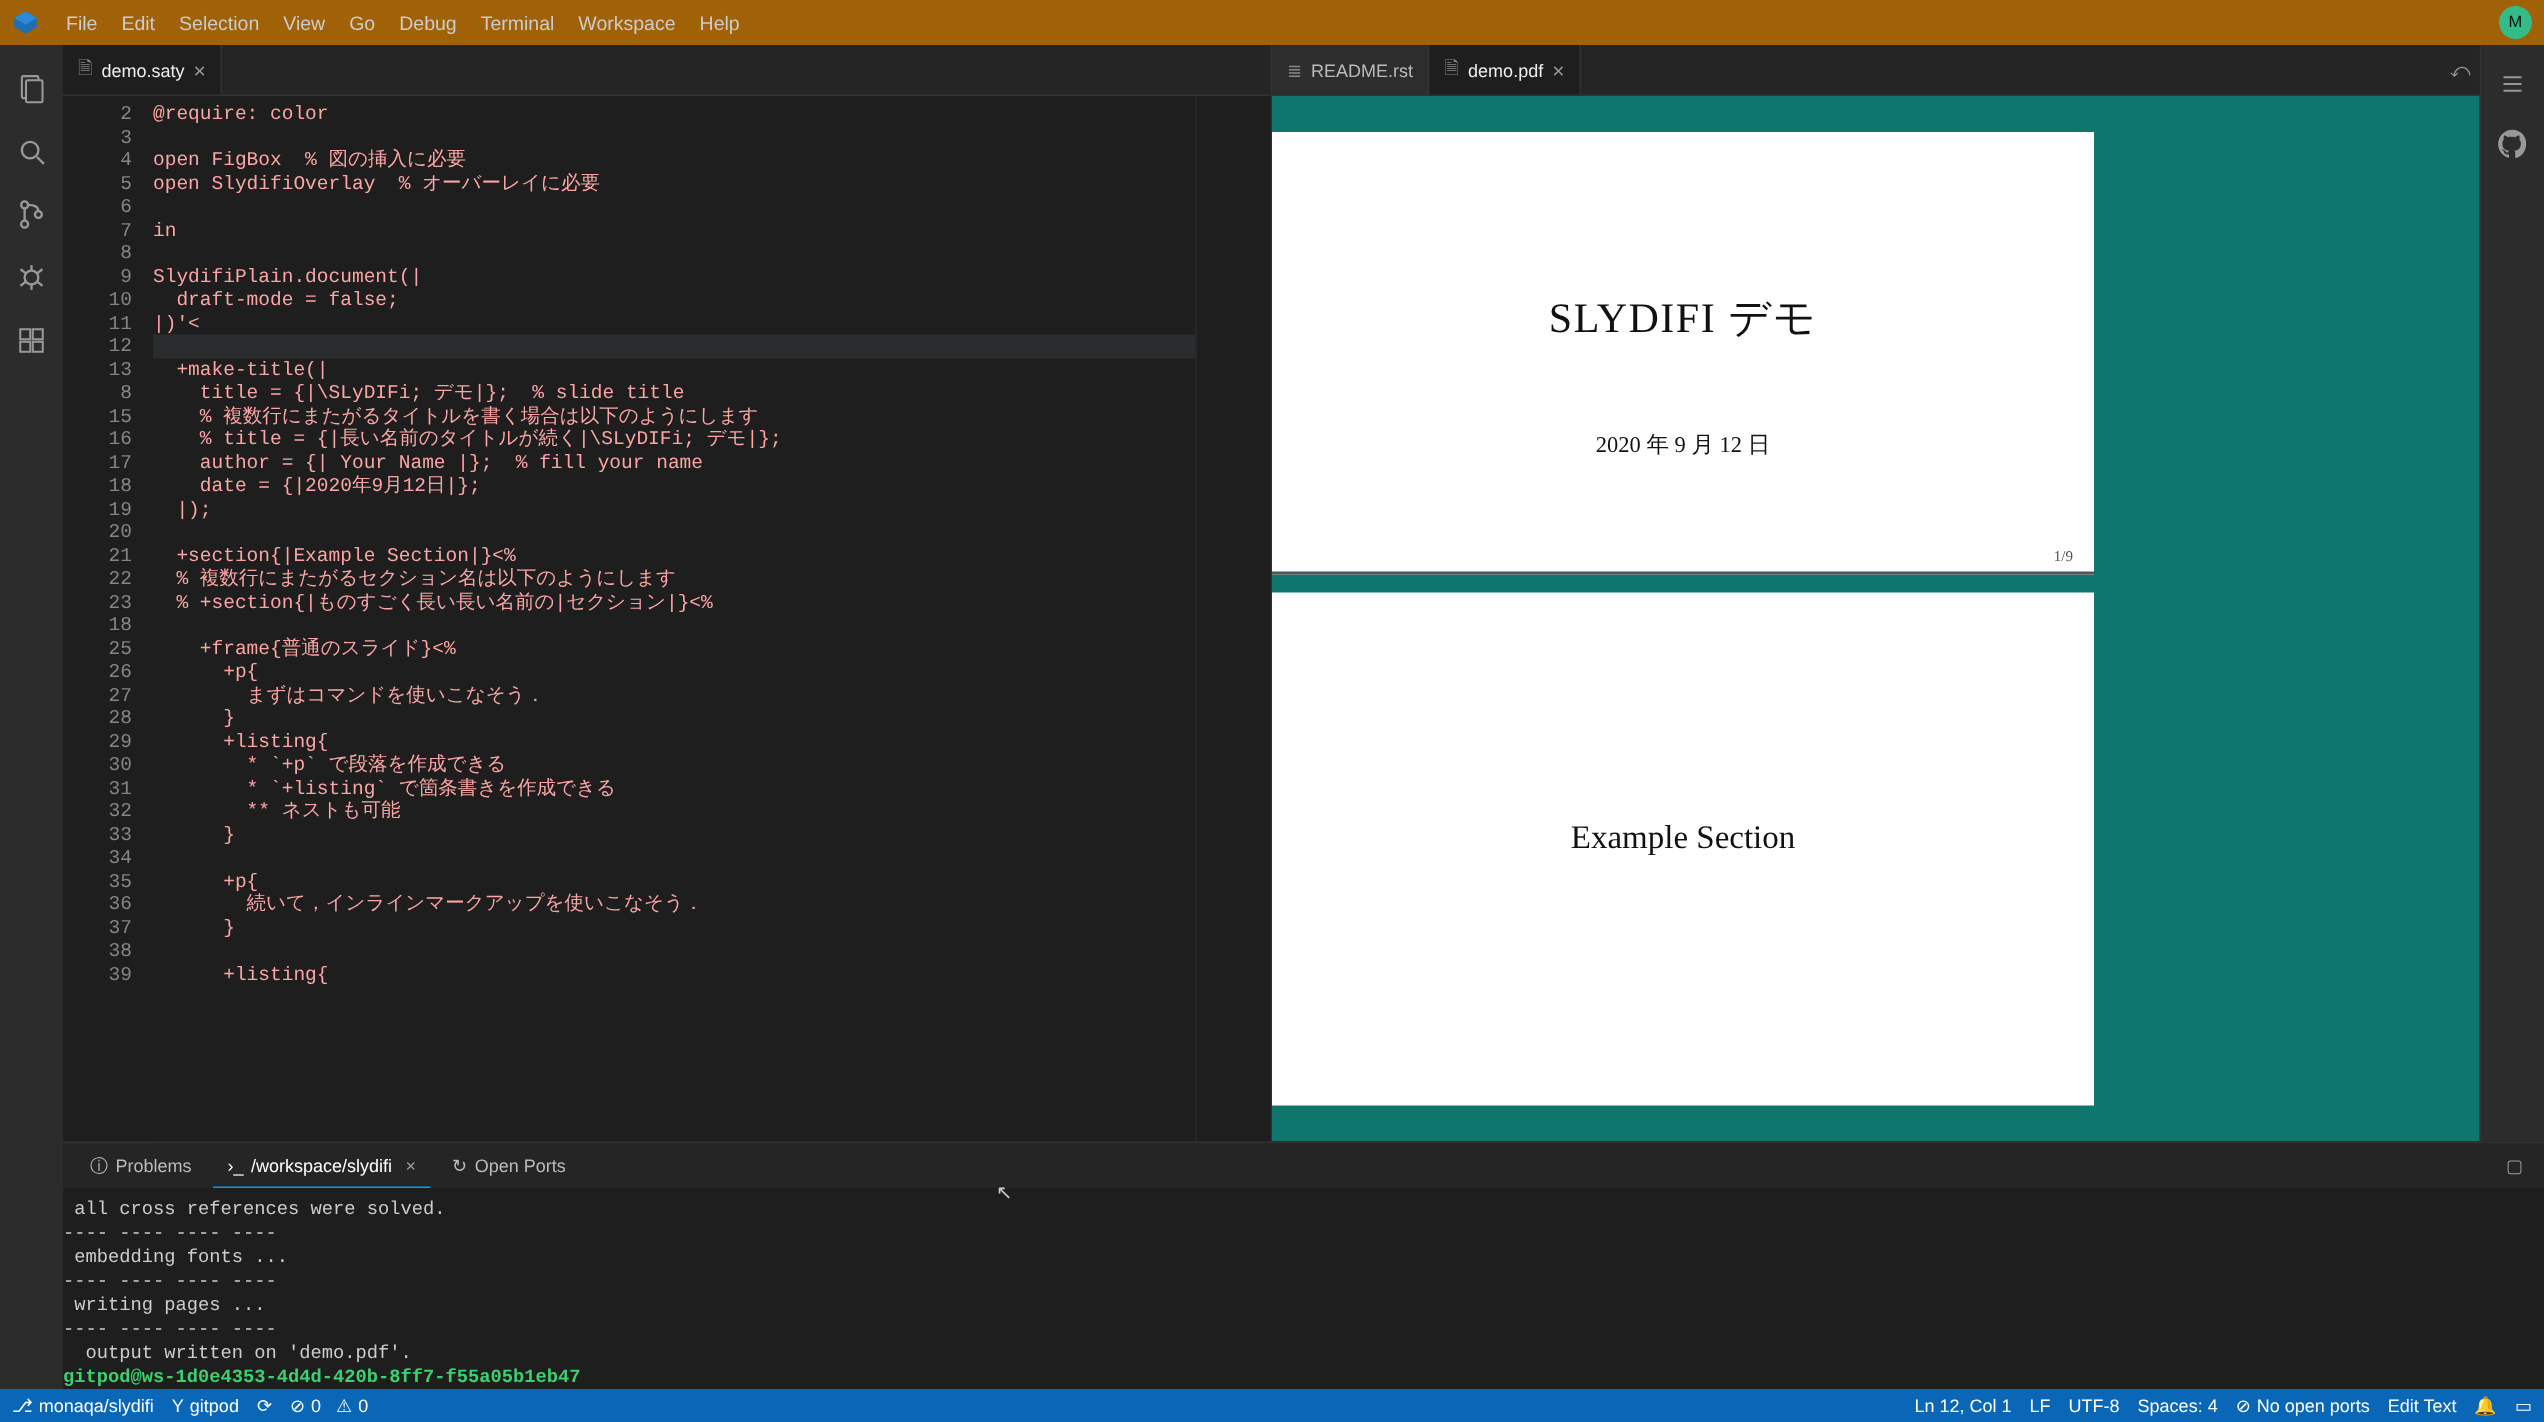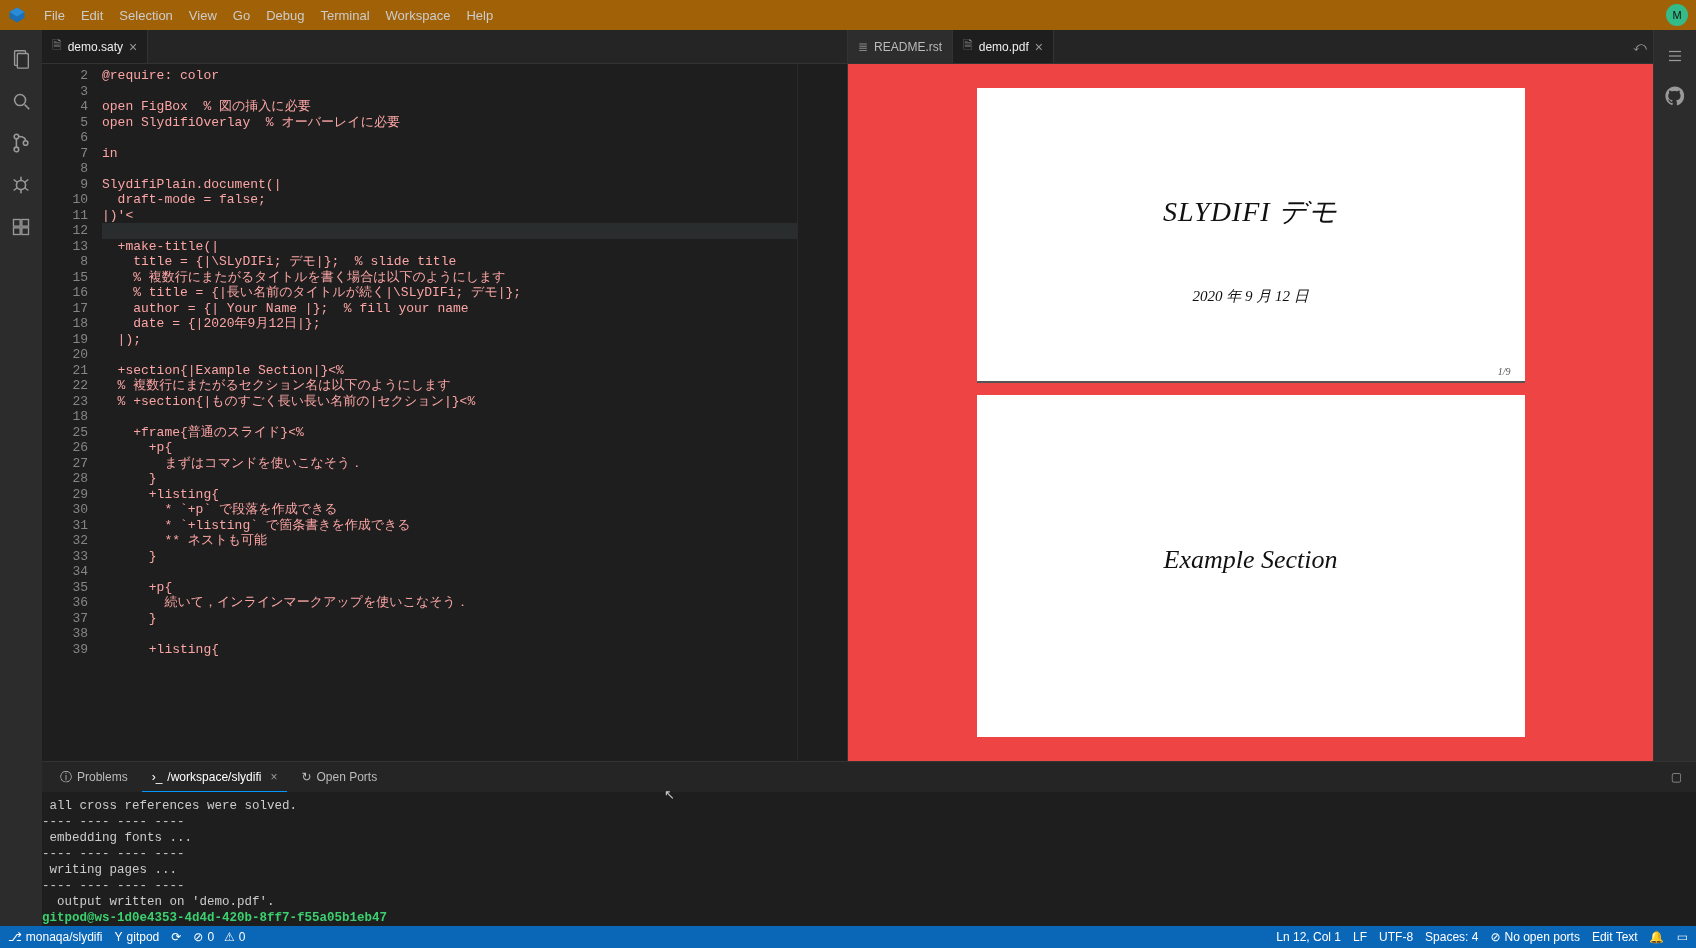--- a/index.html
+++ b/index.html
@@ -76,35 +76,35 @@
 
 .editor-body { flex:1; display:flex; font-family: Menlo, Consolas, "Courier New", monospace; font-size:13px; line-height:15.5px; background:#1e1e1e; overflow:hidden; position:relative;}
 .gutter { width:60px; text-align:right; color:#858585; padding:4px 14px 4px 4px; user-select:none; background:#1e1e1e;}
 .code { flex:1; padding:4px 0; white-space:pre; color:#fca5a5; position:relative;}
 .code .line { height:15.5px; }
 .gutter .line { height:15.5px;}
 .code .highlight-line { background:#2a2d2e; }
 .minimap { width:50px; background:#1e1e1e; border-left:1px solid #2a2a2a;}
 
 
-.pdf-area { flex:1; background:#ef4444; padding:24px 0; display:flex; flex-direction:column; align-items:center; gap:12px; overflow:hidden;font-style:italic;}
+.pdf-area { flex:1; background:#0f766e; padding:24px 0; display:flex; flex-direction:column; align-items:flex-start; gap:12px; overflow:hidden;}
 .page {
   width: 548px;
   background:#fff;
   color:#111;
   position:relative;
   font-family: Georgia, "Times New Roman", serif;
 }
 .page.p1 { height: 310px; border-bottom:2px solid #555;}
 .page.p2 { height: 360px;}
 .page .title { text-align:center; font-size:28px; letter-spacing:1px; margin-top:105px;}
 .page .author { text-align:center; font-size:18px; margin-top:38px;}
 .page .date { text-align:center; font-size:15px; margin-top:56px;}
 .page .pgnum { position:absolute; bottom:4px; right:14px; font-size:10px; color:#555;}
-.page .section-title { text-align:center; font-size:26px; margin-top:150px;}
+.page .section-title { text-align:center; font-size:22px; margin-top:150px;}
 
 
 .panel { height: 165px; background:#1e1e1e; border-top:1px solid #333; display:flex; flex-direction:column;}
 .panel-tabs { height:30px; display:flex; align-items:center; padding:0 8px; gap:4px; background:#252526; font-size:12px; color:#bbb;}
 .panel-tabs .ptab { display:flex; align-items:center; gap:5px; padding:0 10px; height:100%; cursor:pointer;}
 .panel-tabs .ptab.active { border-bottom:1px solid #09f; color:#fff;}
 .panel-tabs .pspacer{flex:1;}
 .panel-body { flex:1; padding:6px 10px 6px 0; font-family: Liberation Mono, monospace; font-size:12.5px; line-height:16px; white-space:pre; color:#ccc; overflow:hidden;}
 .panel-body .green { color:#3bd16f; font-weight:bold;}
 

